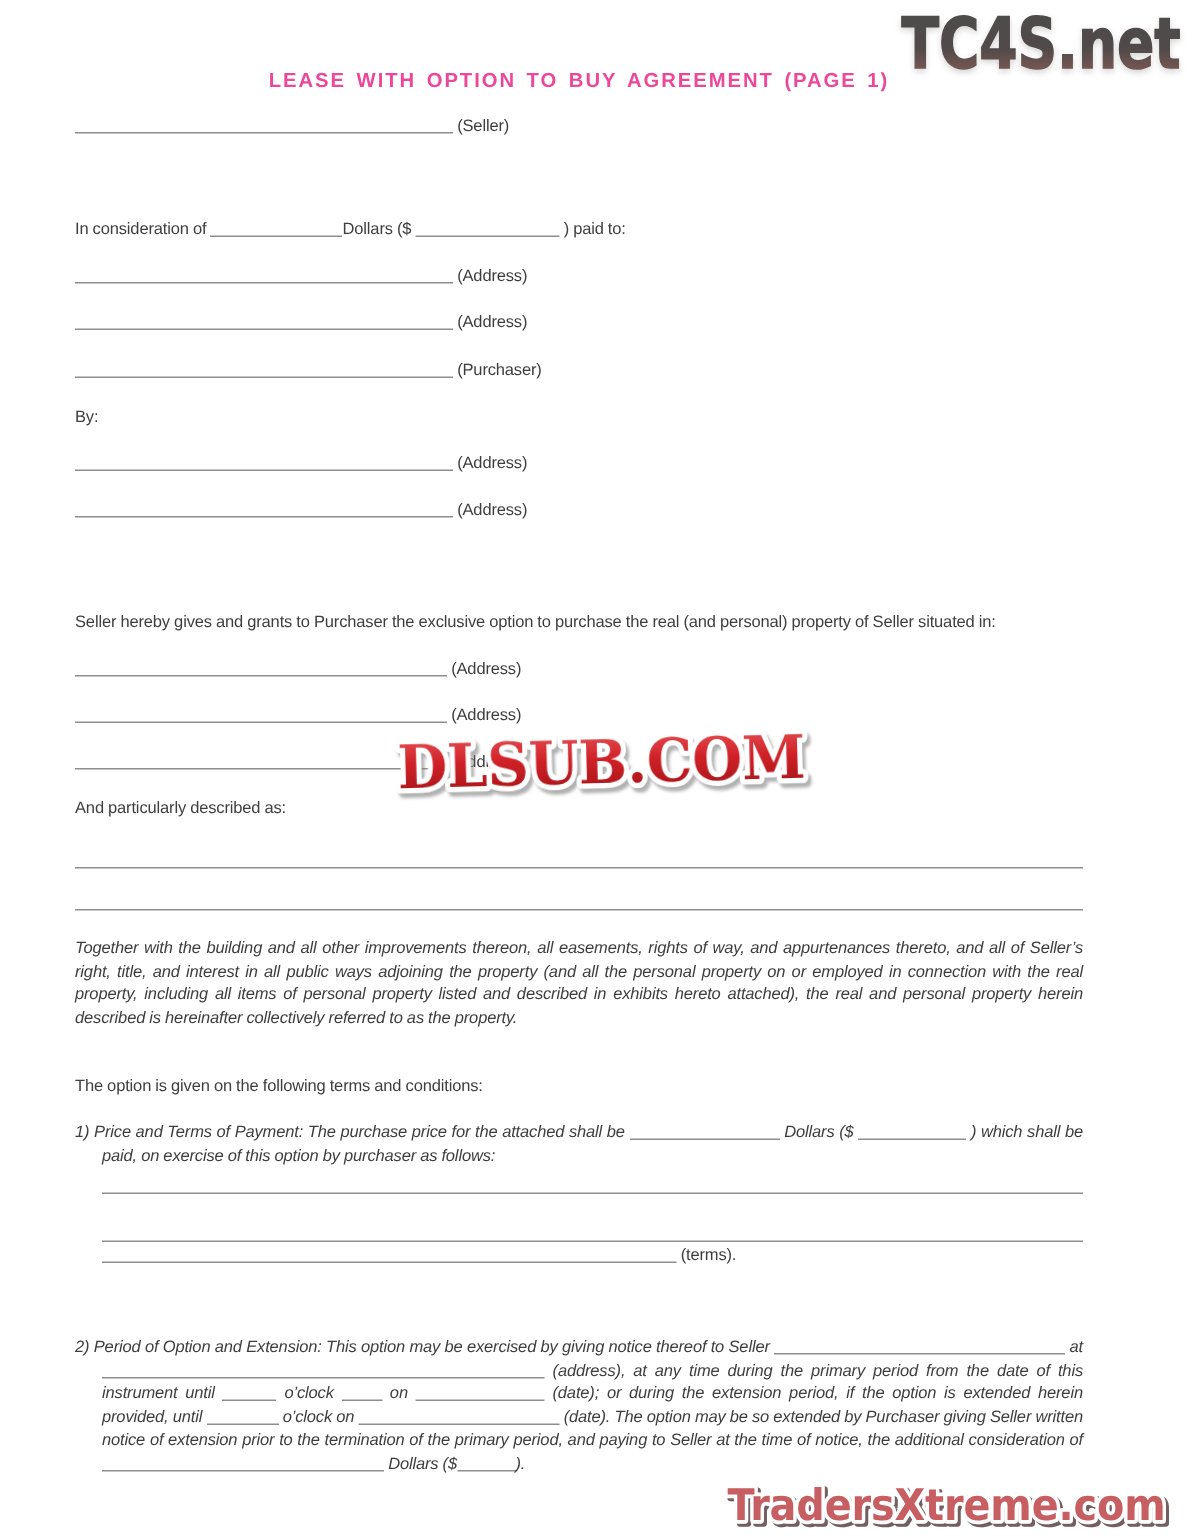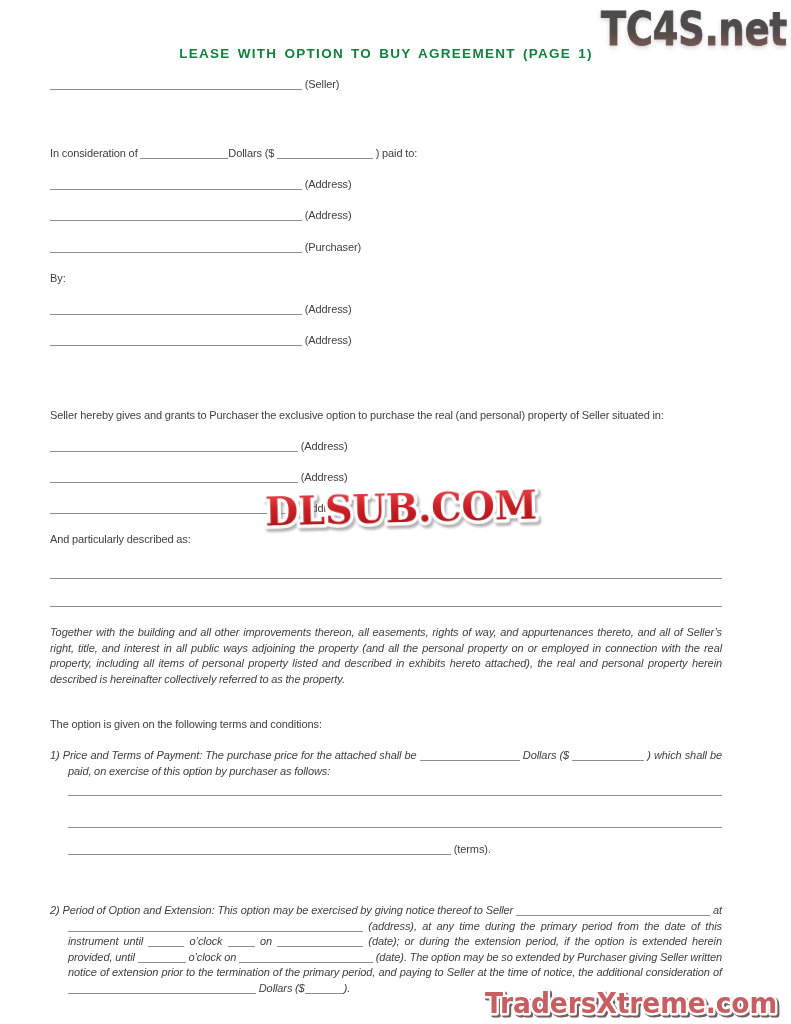--- a/index.html
+++ b/index.html
@@ -16,21 +16,21 @@
     overflow: hidden;
   }
   .content { position: absolute; left: 50px; top: 0; width: 672px; }
   .title {
     margin-top: 46px;
     text-align: center;
     font-weight: bold;
     font-size: 13.5px;
     letter-spacing: 1.3px;
     word-spacing: 2px;
-    color: #15803d;
+    color: #ec4899;
   }
   .row  { line-height: 15px; }
   .para { line-height: 15.5px; text-align: justify; font-style: italic; }
   .hang { padding-left: 18px; text-indent: -18px; }
   .blank {
     display: inline-block;
     border-bottom: 1px solid #8e8e8e;
     height: 11px;
     vertical-align: -2px;
   }
@@ -116,21 +116,21 @@
       <span>Price and Terms of Payment: The purchase price for the attached shall be</span>
       <span class="blank" style="width:100px"></span>
       <span>Dollars ($</span>
       <span class="blank" style="width:72px"></span>
       <span>) which shall be paid, on exercise of this option by purchaser as follows:</span>
     </div>
 
     <div class="hr ind" style="margin-top:16px"></div>
     <div class="hr ind" style="margin-top:31px"></div>
 
-    <div class="row ind" style="margin-top:14px">
+    <div class="row ind" style="margin-top:2px">
       <span class="blank" style="width:383px"></span>
       <span class="lbl">(terms).</span>
     </div>
 
     <div class="para hang" style="margin-top:46px">
       <span>2)</span>
       <span>Period of Option and Extension: This option may be exercised by giving notice thereof to Seller</span>
       <span class="blank" style="width:194px"></span>
       <span>at</span>
       <span class="blank" style="width:295px"></span>

